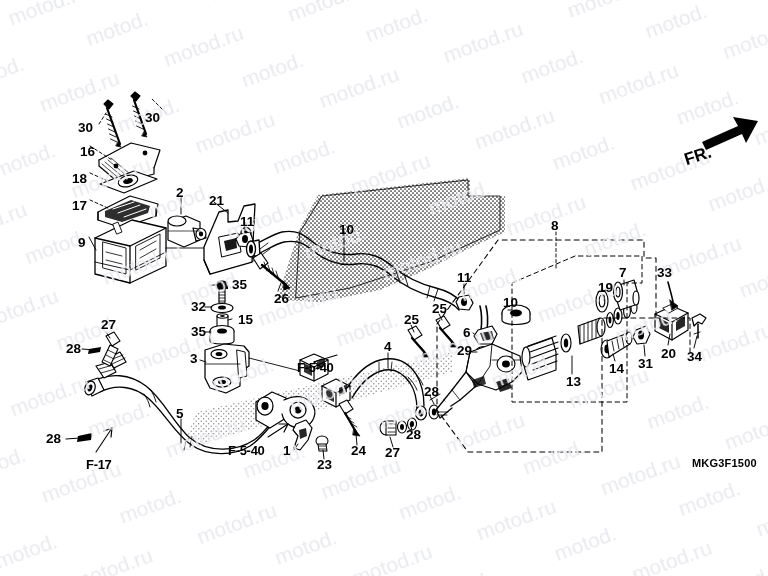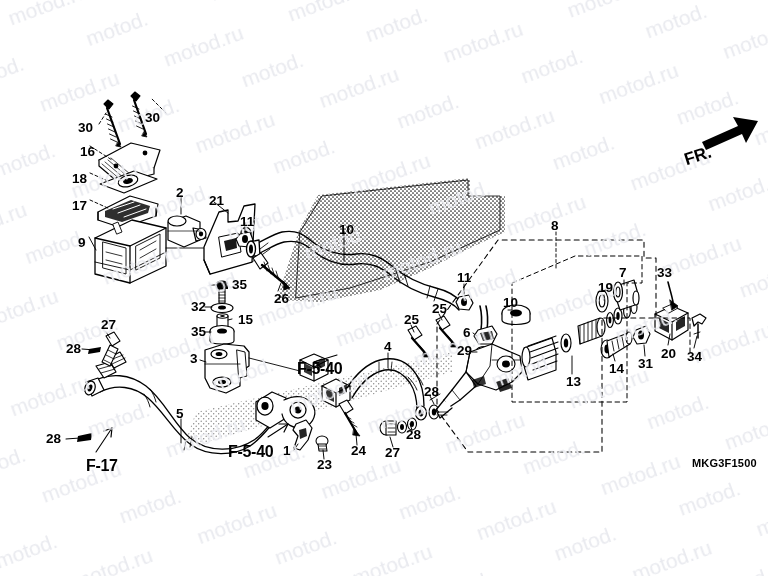--- a/index.html
+++ b/index.html
@@ -14,21 +14,21 @@
     pointer-events:none;z-index:5;
   }
   #art{position:absolute;left:0;top:0;width:768px;height:576px;z-index:3;}
   #labels{position:absolute;left:0;top:0;width:768px;height:576px;z-index:6;}
   .lbl{
     position:absolute;font-family:"Liberation Sans",sans-serif;
     font-weight:bold;font-size:13px;color:#000;line-height:1;
     white-space:nowrap;
   }
   .lbl.num{font-size:13.5px;}
-  .lbl.ref{font-size:16px;letter-spacing:-0.3px;}
+  .lbl.ref{font-size:13px;letter-spacing:-0.3px;}
   .partcode{
     position:absolute;font-family:"Liberation Sans",sans-serif;
     font-weight:bold;font-size:11px;color:#000;letter-spacing:0.2px;
   }
   .frtxt{
     position:absolute;font-family:"Liberation Sans",sans-serif;
     font-weight:bold;font-size:17px;color:#000;
     transform:rotate(-18deg);transform-origin:left bottom;
   }
 </style>

